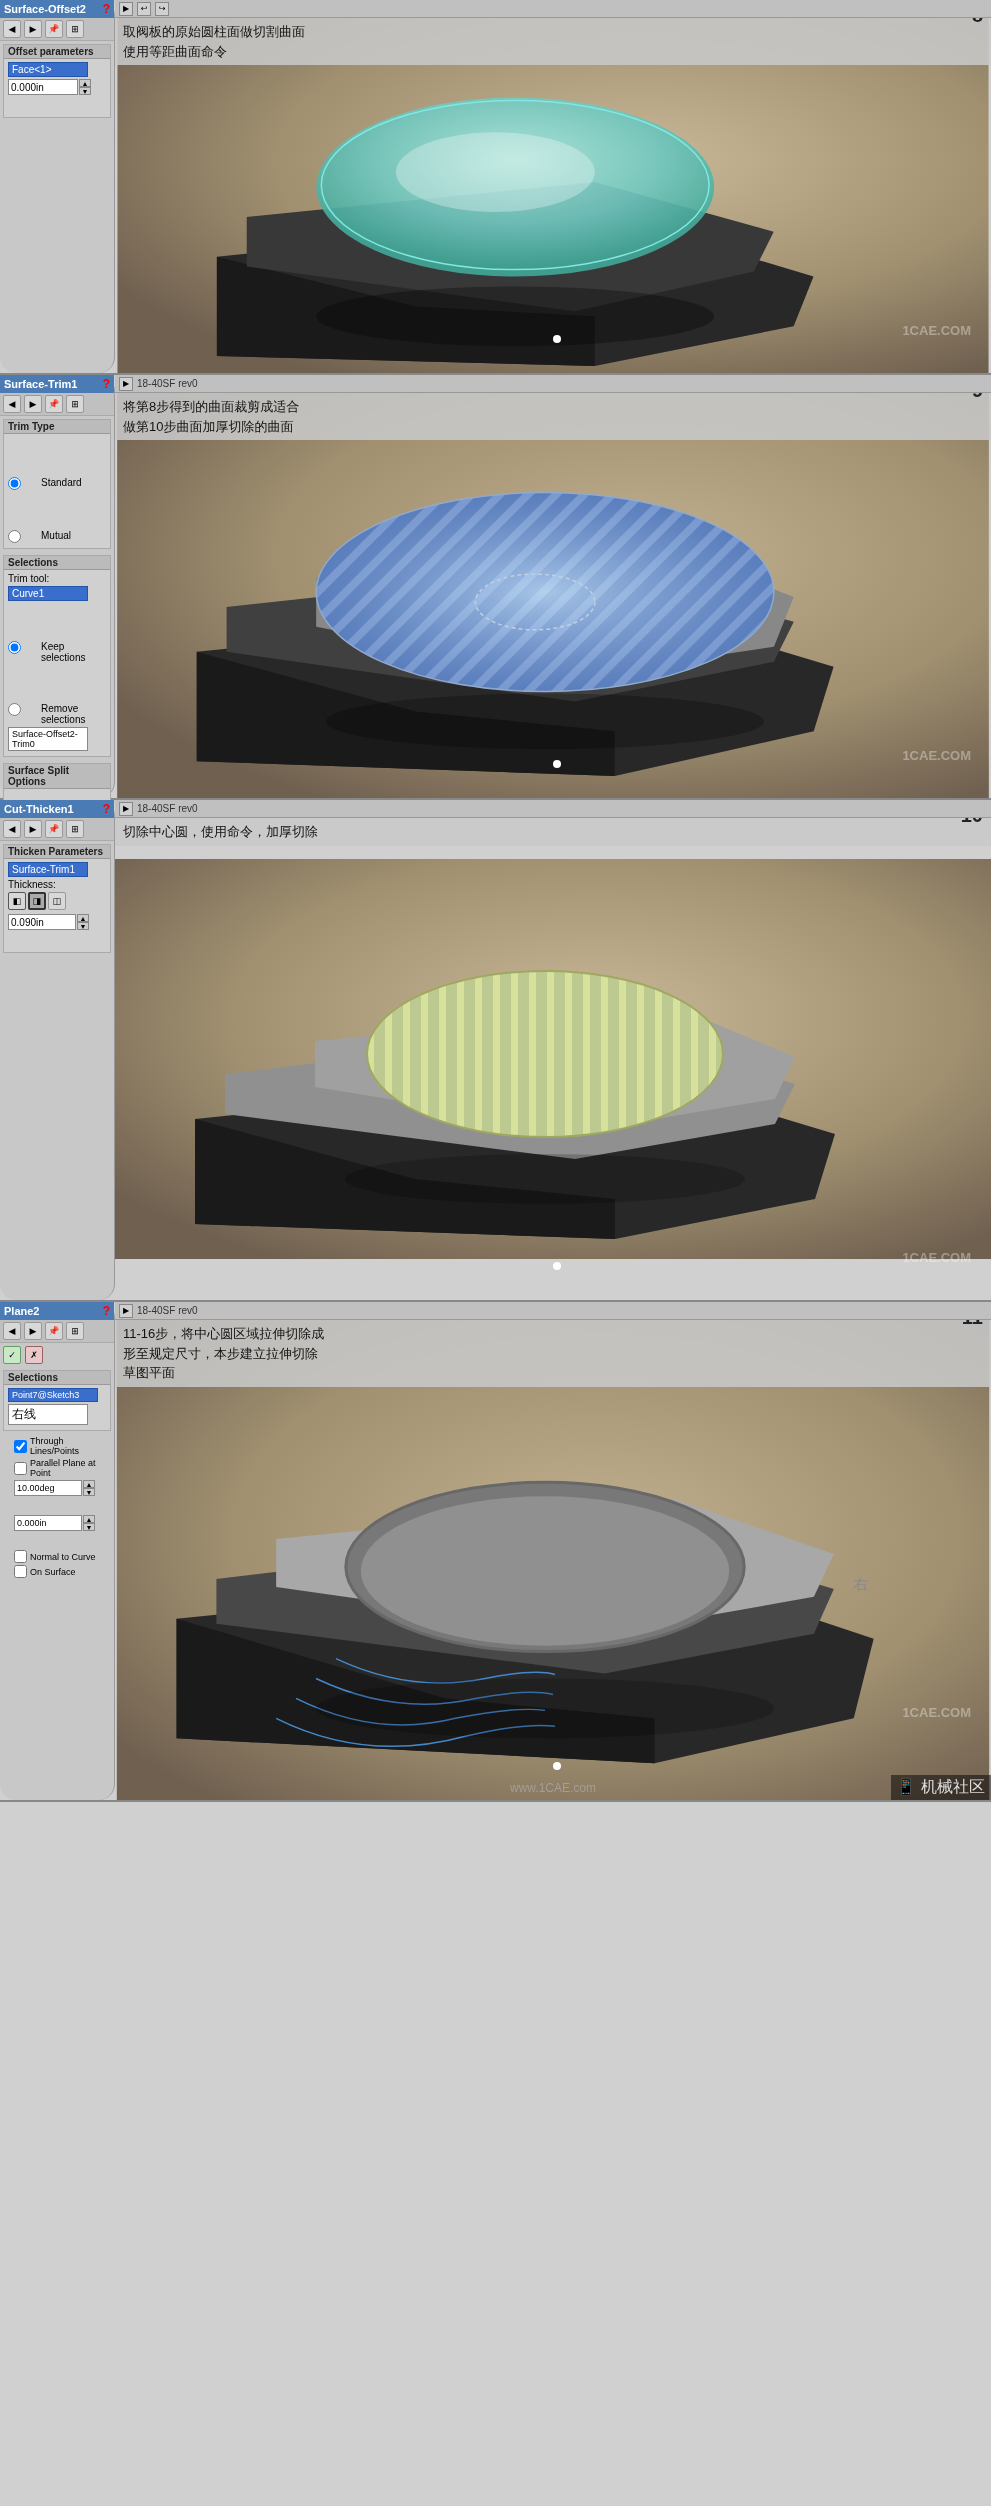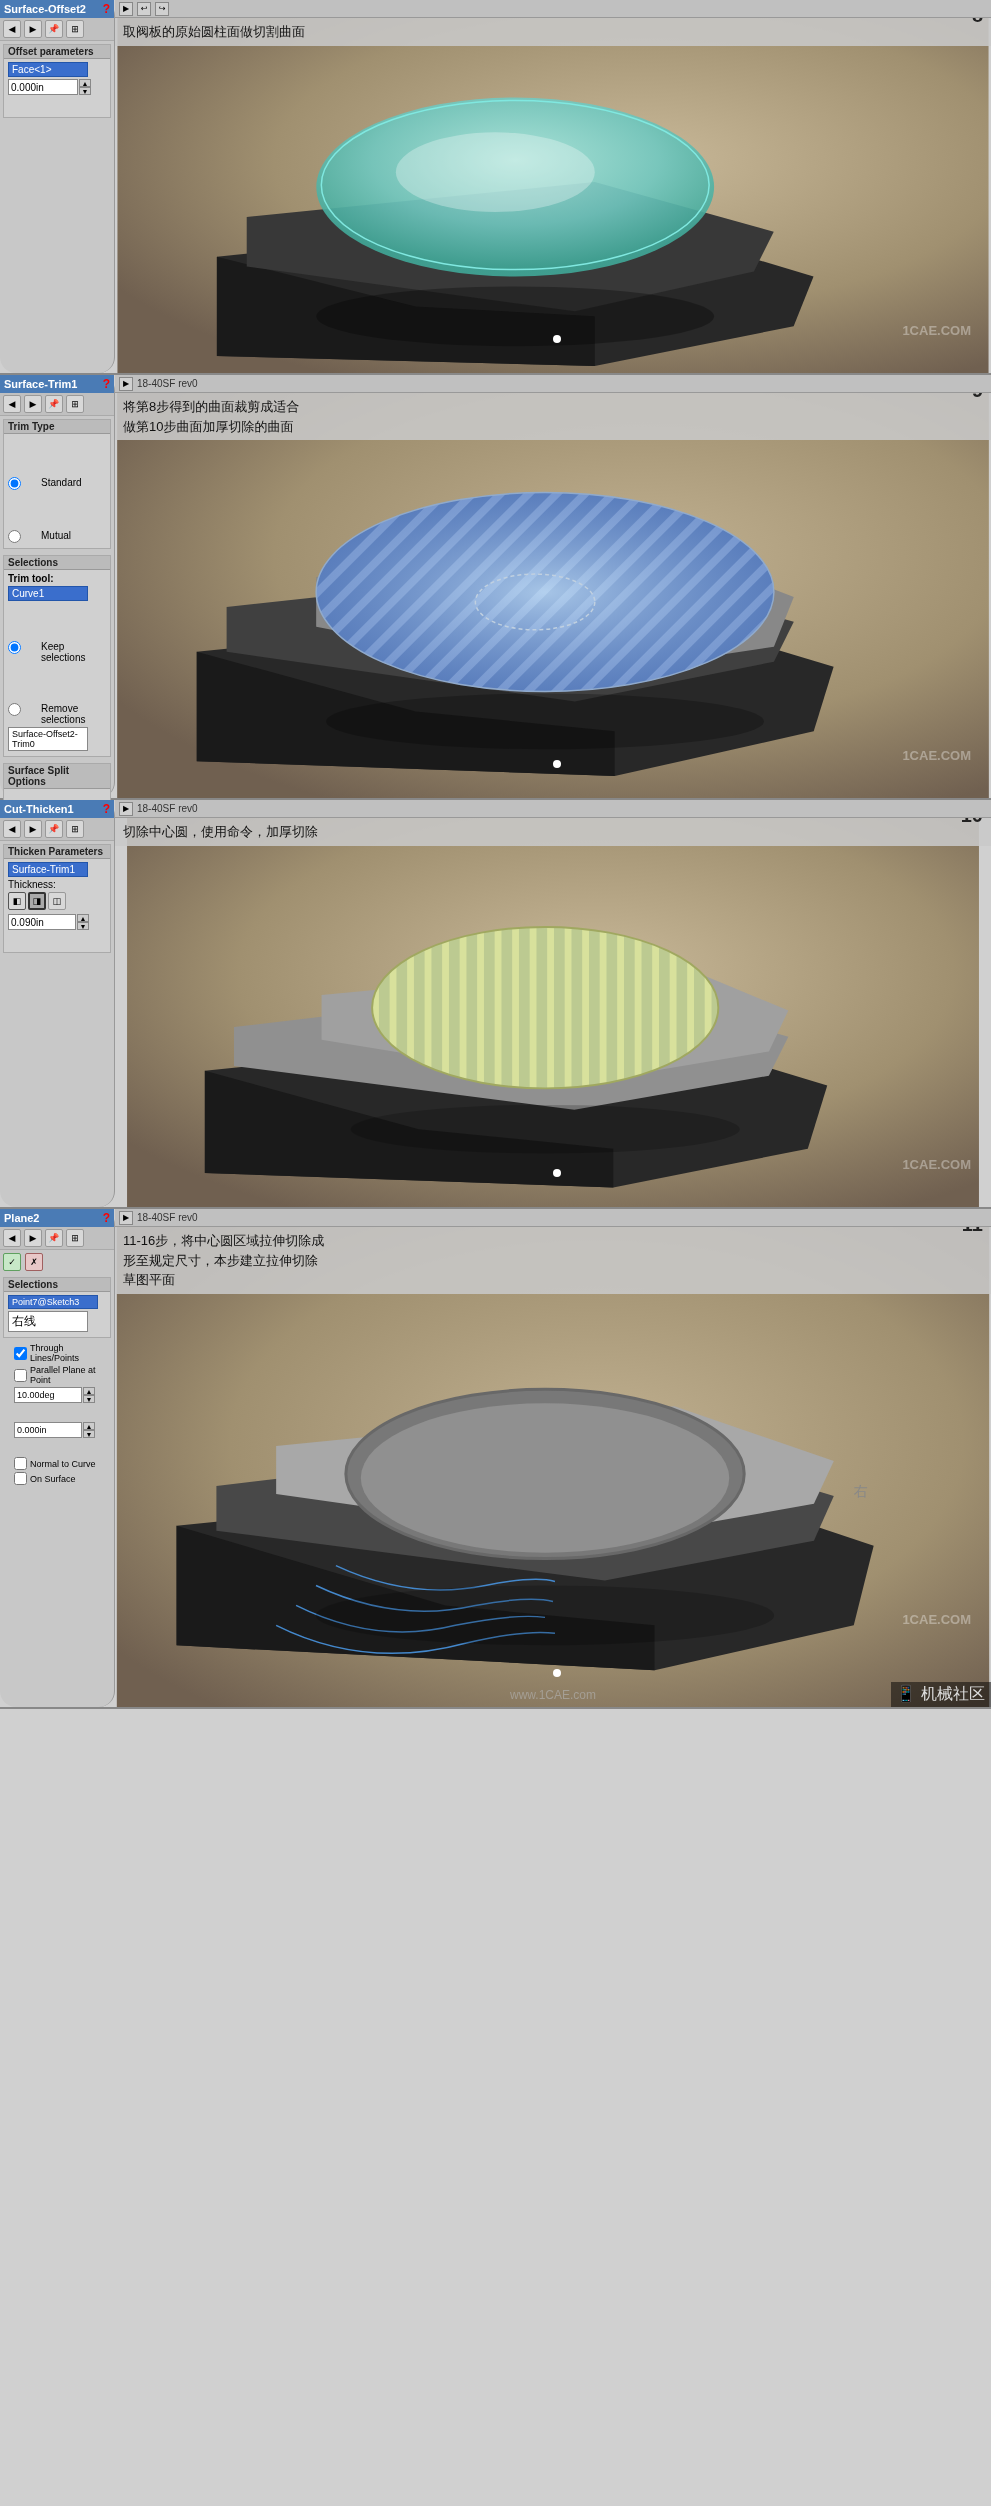--- a/index.html
+++ b/index.html
@@ -200,21 +200,21 @@
 
     
     .svg-scene {
       width: 100%;
       height: 100%;
     }
 
     
     .section-1 { height: 375px; }
     .section-2 { height: 425px; }
-    .section-3 { height: 409px; }
+    .section-3 { height: 502px; }
     .section-4 { height: 500px; }
 
     
     .wm-bottom {
       position: absolute;
       bottom: 5px;
       left: 50%;
       transform: translateX(-50%);
       font-size: 12px;
       color: rgba(180,180,180,0.6);
@@ -306,20 +306,21 @@
         <ellipse cx="400" cy="168" rx="195" ry="85" fill="none" stroke="#80e8e0" stroke-width="1.5"></ellipse>
 
         <ellipse cx="380" cy="155" rx="100" ry="40" fill="rgba(255,255,255,0.3)"></ellipse>
 
         <ellipse cx="400" cy="300" rx="200" ry="30" fill="rgba(0,0,0,0.3)"></ellipse>
       </svg>
     </div>
 
     <div class="step-header" style="top:18px; background:rgba(200,200,200,0.88);">
       <div>取阀板的原始圆柱面做切割曲面</div>
+      <div>使用等距曲面命令</div>
     </div>
     <div class="step-number">8</div>
 
     <div class="dot-marker" style="bottom:30px; left:50%;"></div>
     <div class="watermark" style="bottom:35px; right:20px; font-size:13px; color:rgba(255,255,255,0.35);">1CAE.COM</div>
   </div>
 </div>
 
 <div class="panel-section section-2">
 
@@ -345,21 +346,21 @@
         <div class="radio-row">
           <input type="radio" name="trimtype9" style="">
           <span>Mutual</span>
         </div>
       </div>
     </div>
 
     <div class="sidebar-group">
       <div class="sidebar-group-title">Selections</div>
       <div class="sidebar-group-content">
-        <div style="font-size:10px; margin-bottom:2px;font-weight:bold;">Trim tool:</div>
+        <div style="font-size:10px; margin-bottom:2px;">Trim tool:</div>
         <div class="text-field-blue">Curve1</div>
         <div class="radio-row">
           <input type="radio" name="sel9" checked="" style="">
           <span>Keep selections</span>
         </div>
         <div class="radio-row">
           <input type="radio" name="sel9" style="">
           <span>Remove selections</span>
         </div>
         <div class="text-field-normal" style="font-size:9px;">Surface-Offset2-Trim0</div>

